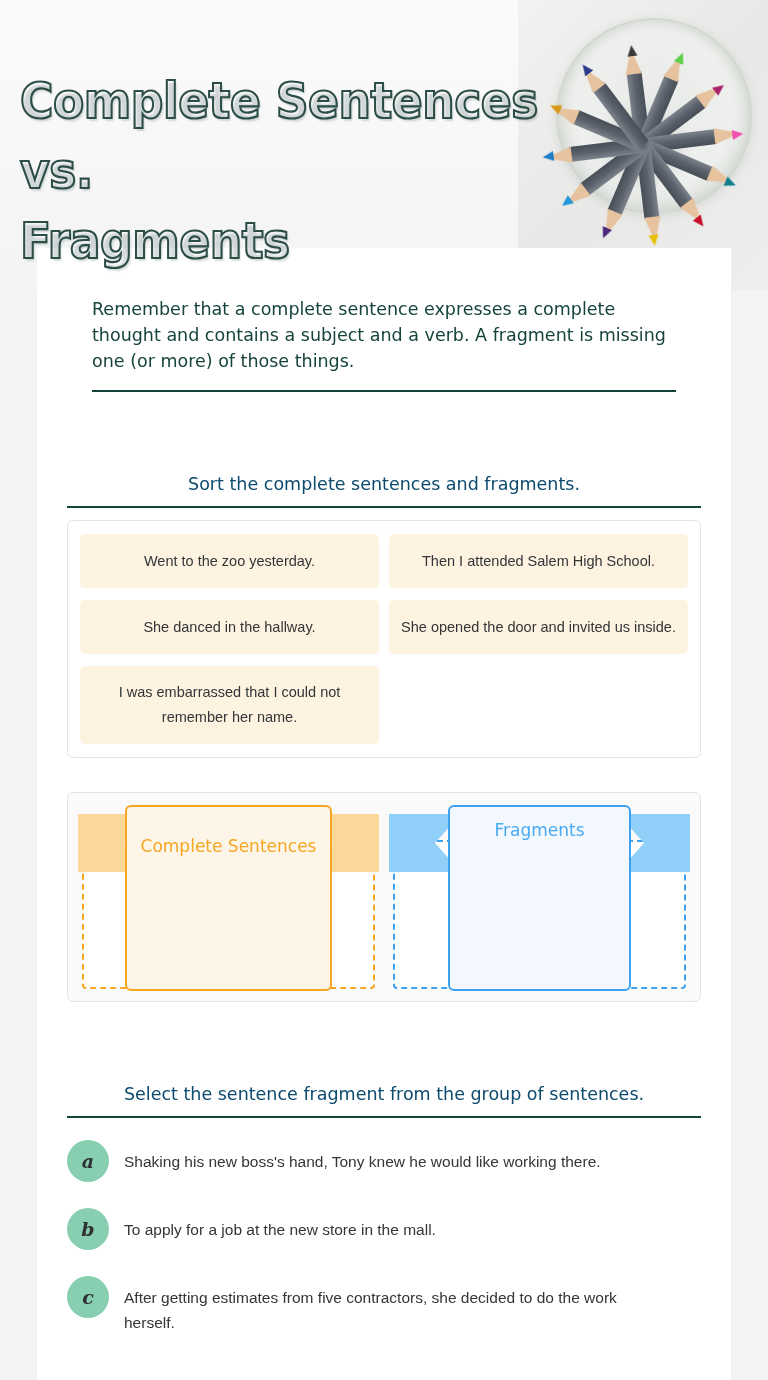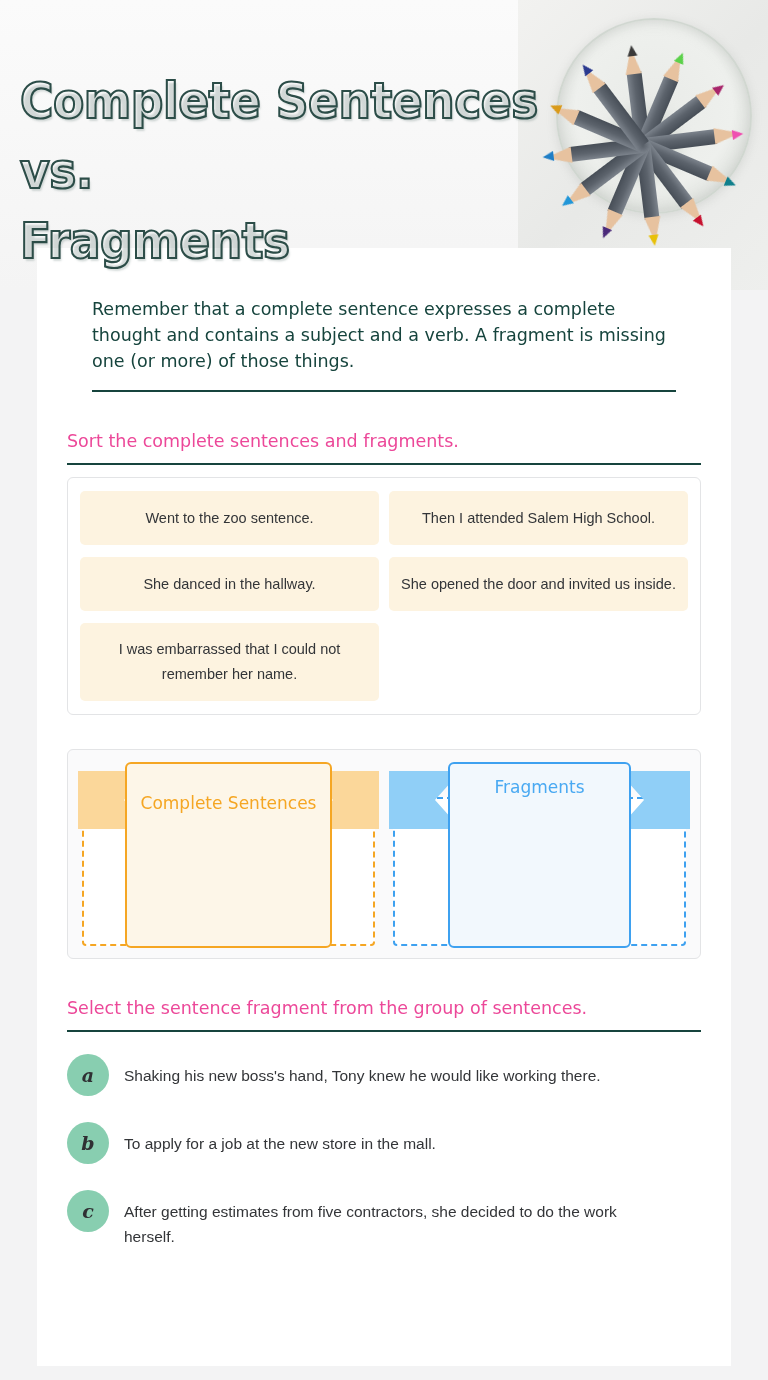--- a/index.html
+++ b/index.html
@@ -141,22 +141,23 @@
     height: 2px;
     background: #16443d;
     margin-top: 16px;
   }
 
   
   .section-head {
     font-family: "DejaVu Sans", sans-serif;
     font-size: 17.5px;
     line-height: 24px;
-    color: #ec4899;
-    margin-top: 37px;
+    color: #0c4a6e;
+    margin-top: 80px;
+    text-align: center;
   }
   .section-rule {
     width: 100%;
     height: 2px;
     background: #16443d;
     margin-top: 10px;
   }
 
   
   .wordbank {
@@ -392,21 +393,21 @@
 
     <div class="intro-block">
       <div class="intro-text">Remember that a complete sentence expresses a complete thought and contains a subject and a verb. A fragment is missing one (or more) of those things.</div>
       <div class="intro-rule"></div>
     </div>
 
     <div class="section-head">Sort the complete sentences and fragments.</div>
     <div class="section-rule"></div>
 
     <div class="wordbank" id="wordbank">
-        <div class="tile">Went to the zoo sentence.</div>
+        <div class="tile">Went to the zoo yesterday.</div>
         <div class="tile">Then I attended Salem High School.</div>
         <div class="tile">She danced in the hallway.</div>
         <div class="tile">She opened the door and invited us inside.</div>
         <div class="tile">I was embarrassed that I could not remember her name.</div>
       </div>
 
     <div class="sortpanel">
 
       <div class="zone orange">
         <div class="dropbox"></div>

